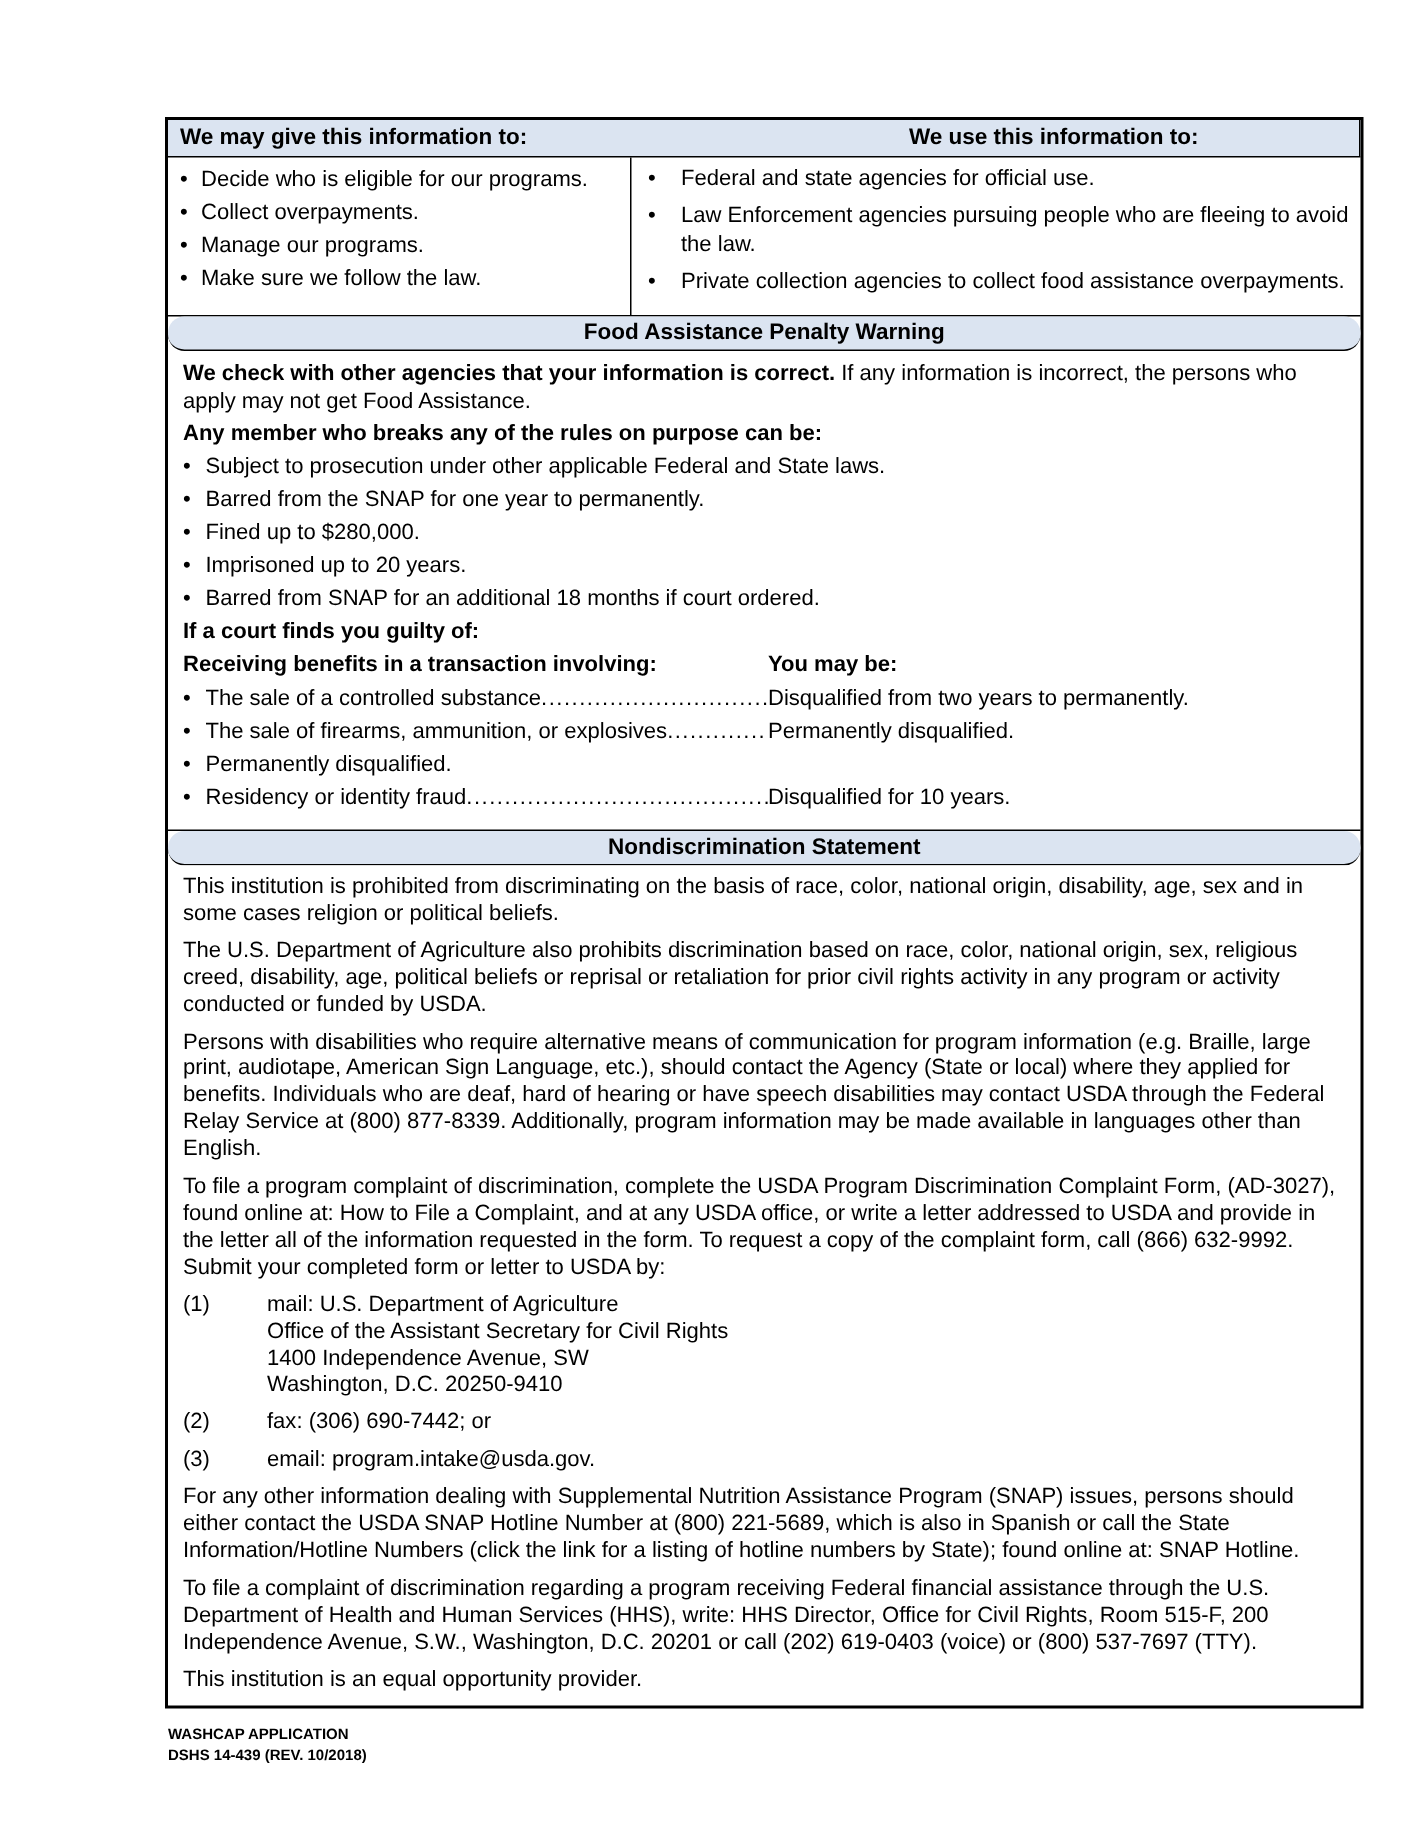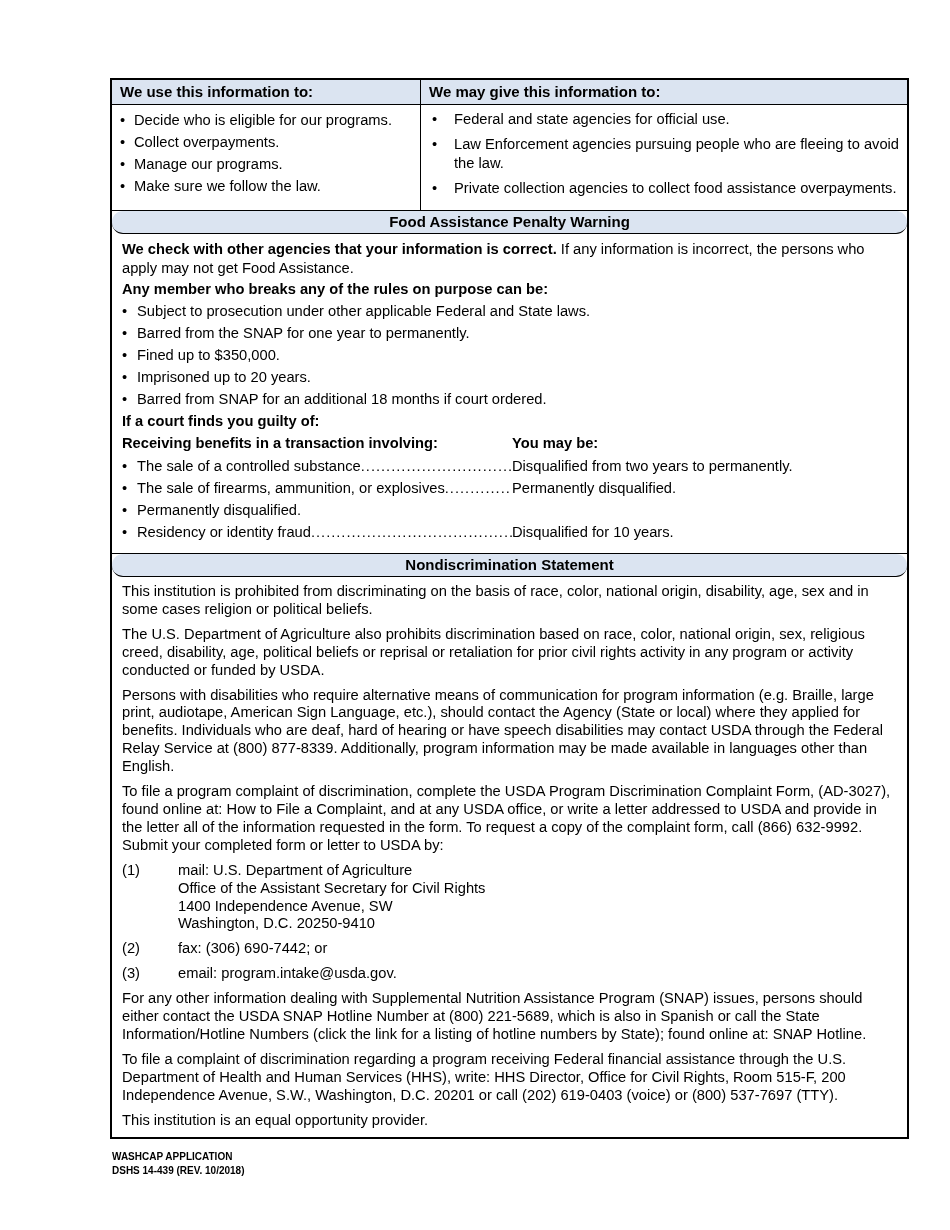--- a/index.html
+++ b/index.html
@@ -94,22 +94,22 @@
   }
 </style>
 </head>
 <body>
 
 <div class="page">
 
   <div class="doc">
 
     <div class="row">
+      <div class="th col-right">We may give this information to:</div>
       <div class="th col-left">We use this information to:</div>
-      <div class="th col-right">We may give this information to:</div>
     </div>
 
     <div class="row">
       <div class="cell-body col-left">
 
           <div class="bi">
             <span class="b">•</span>
             <span class="bt">Decide who is eligible for our programs.</span>
           </div>
 
@@ -159,21 +159,21 @@
             <span class="bt">Subject to prosecution under other applicable Federal and State laws.</span>
           </div>
 
           <div class="bi">
             <span class="b">•</span>
             <span class="bt">Barred from the SNAP for one year to permanently.</span>
           </div>
 
           <div class="bi">
             <span class="b">•</span>
-            <span class="bt">Fined up to $350,000.</span>
+            <span class="bt">Fined up to $280,000.</span>
           </div>
 
           <div class="bi">
             <span class="b">•</span>
             <span class="bt">Imprisoned up to 20 years.</span>
           </div>
 
           <div class="bi">
             <span class="b">•</span>
             <span class="bt">Barred from SNAP for an additional 18 months if court ordered.</span>

